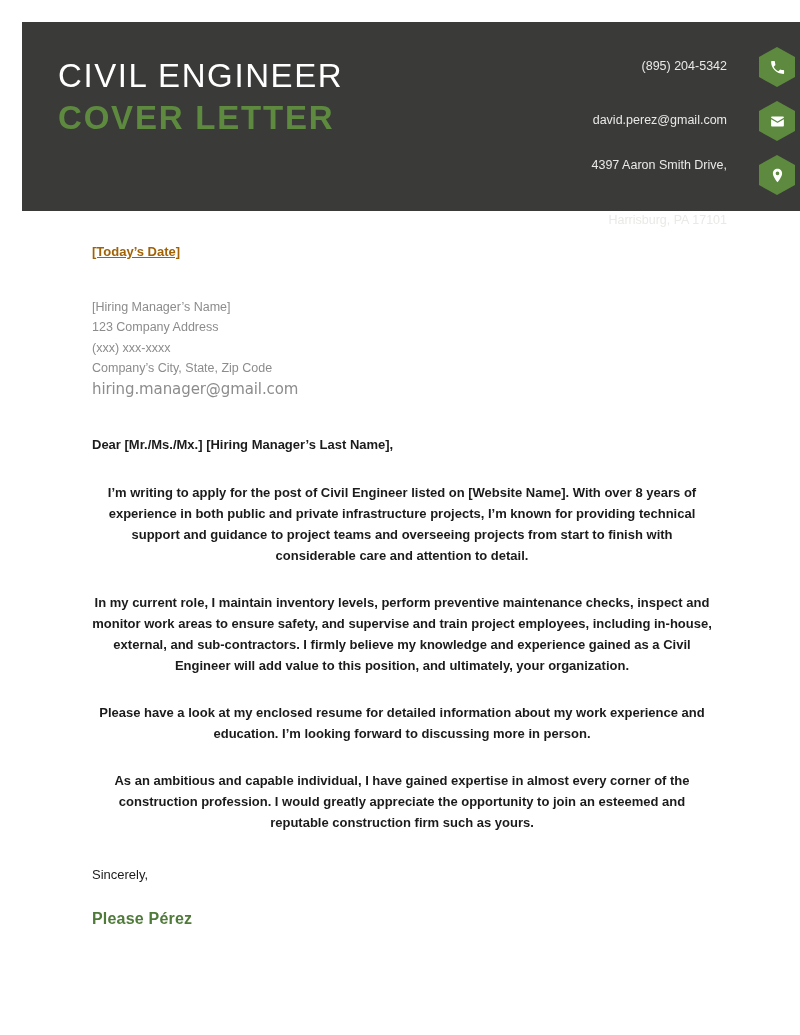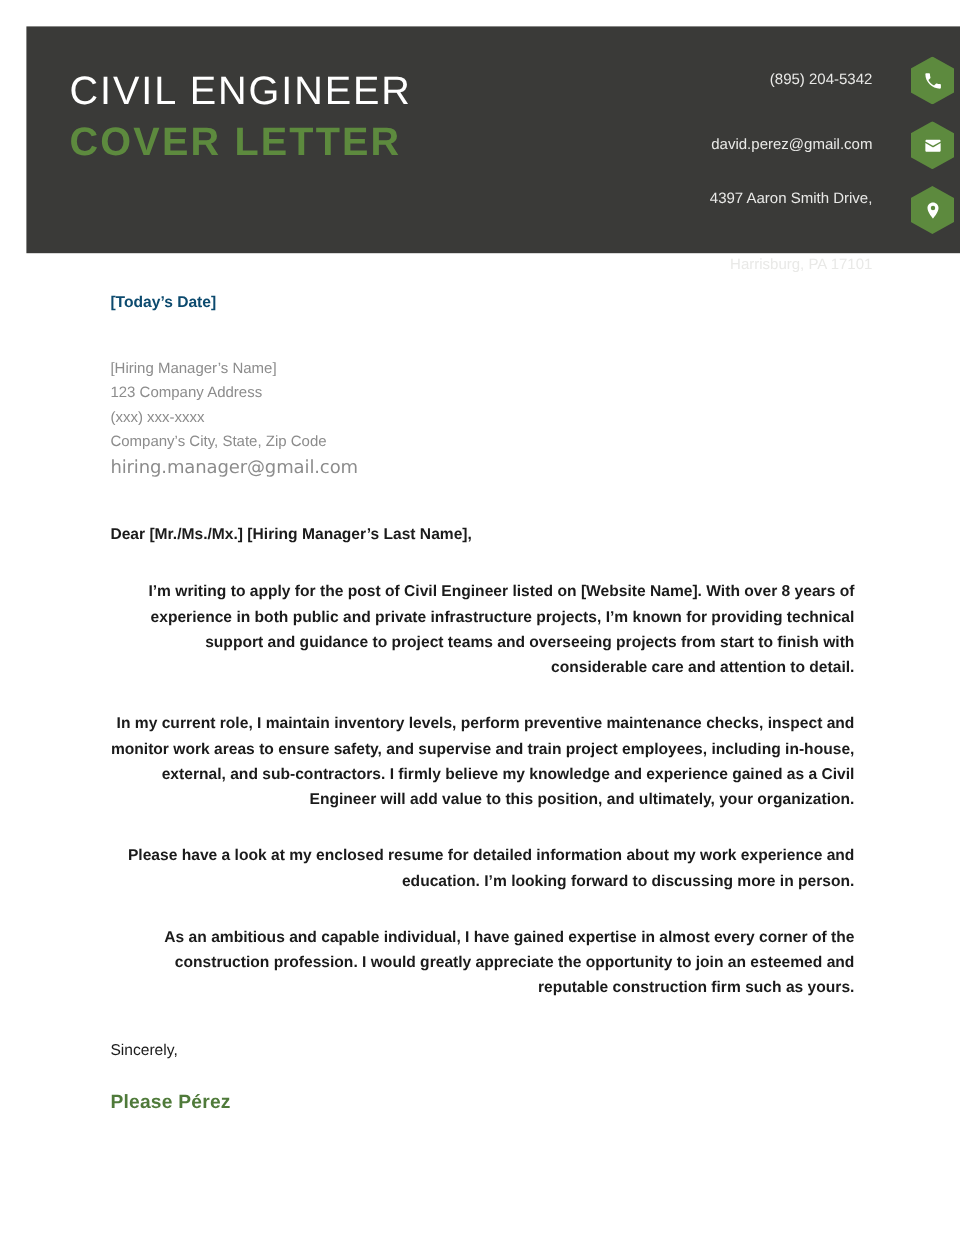--- a/index.html
+++ b/index.html
@@ -100,22 +100,23 @@
   .letter {
     position: absolute;
     left: 92px;
     top: 244px;
     width: 620px;
   }
 
   .date-line {
     font-size: 13px;
     font-weight: 700;
-    color: #0c4a6e;
+    color: #a16207;
     margin-bottom: 38px;
+    text-decoration: underline;
   }
 
   .recipient {
     color: #8c8c8c;
     font-size: 12.5px;
     line-height: 1.62;
     margin-bottom: 36px;
   }
   .recipient .email {
     font-family: "DejaVu Sans", sans-serif;
@@ -131,21 +132,21 @@
     color: #1b1b1b;
     margin-bottom: 30px;
   }
 
   .para {
     font-size: 13px;
     font-weight: 600;
     color: #1b1b1b;
     line-height: 1.62;
     margin-bottom: 26px;
-    text-align: right;
+    text-align: center;
   }
 
   .closing {
     font-size: 13px;
     font-weight: 400;
     color: #1b1b1b;
     margin-top: 34px;
     margin-bottom: 28px;
   }
 

